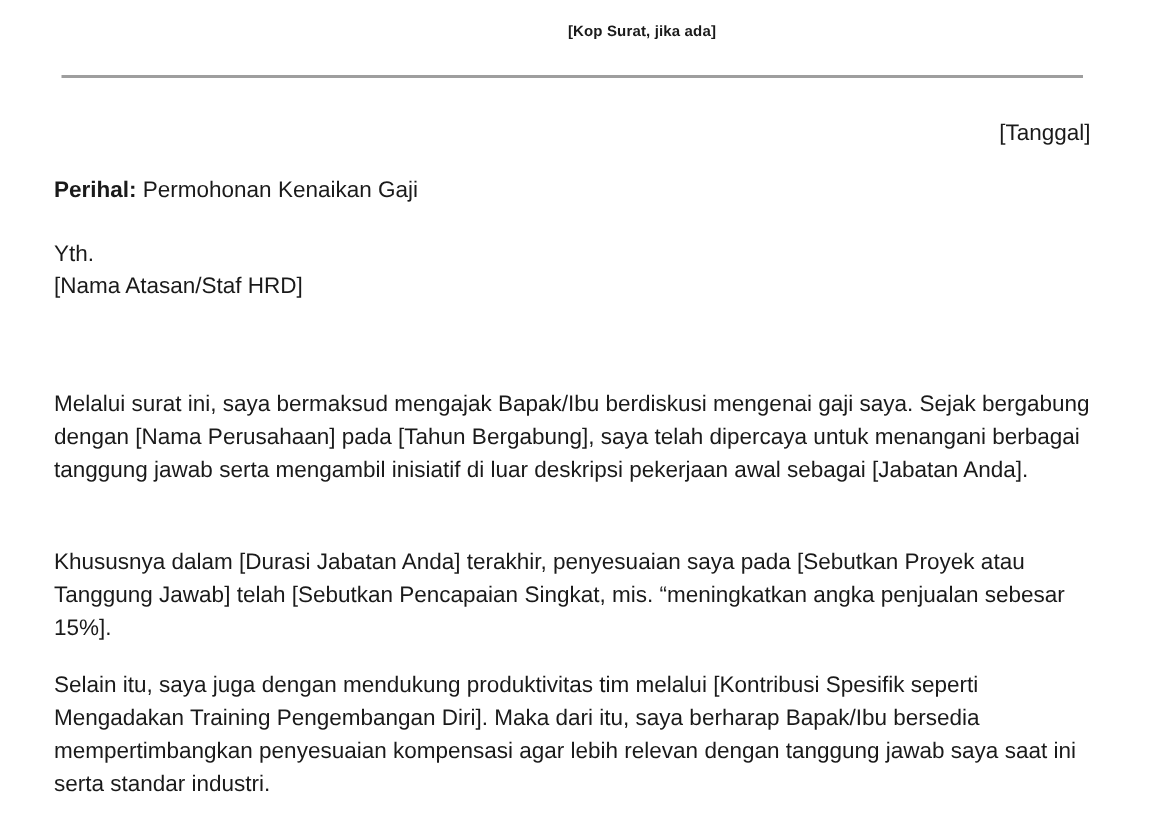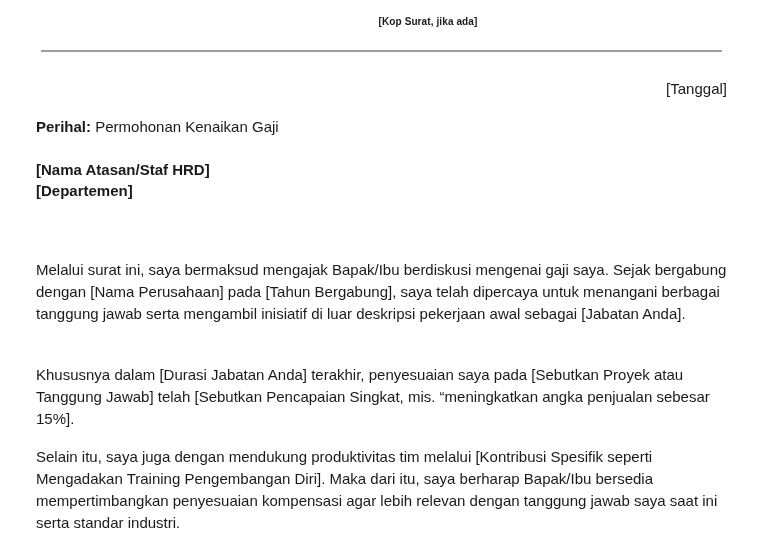--- a/index.html
+++ b/index.html
@@ -48,21 +48,21 @@
       font-size: 15px;
     }
     .subject b { font-weight: bold; }
     .recipient {
       position: absolute;
       left: 36px;
       top: 159px;
       font-size: 15px;
       line-height: 21px;
     }
-    .recipient .bold { font-weight: bold; }
+    .recipient .bold { font-weight: normal; }
     .para {
       position: absolute;
       left: 36px;
       width: 700px;
       font-size: 15px;
       line-height: 22px;
     }
     .para b { font-weight: normal; }
     #p1 { top: 259px; }
     #p2 { top: 364px; }
@@ -74,22 +74,22 @@
 <div>
   <div class="letterhead">[Kop Surat, jika ada]</div>
   <div class="divider"></div>
   <div class="date">[Tanggal]</div>
 
   <div class="subject">
     <b>Perihal:</b><span> Permohonan Kenaikan Gaji</span>
   </div>
 
   <div class="recipient">
+    <div>Yth.</div>
     <div class="bold">[Nama Atasan/Staf HRD]</div>
-    <div class="bold">[Departemen]</div>
   </div>
 
   <p class="para" id="p1" style="margin:0"><span>Melalui surat ini, saya bermaksud mengajak Bapak/Ibu berdiskusi mengenai gaji saya. Sejak bergabung dengan </span><b>[Nama Perusahaan]</b><span> pada </span><b>[Tahun Bergabung]</b><span>, saya telah dipercaya untuk menangani berbagai tanggung jawab serta mengambil inisiatif di luar deskripsi pekerjaan awal sebagai </span><b>[Jabatan Anda]</b><span>.</span></p>
 
   <p class="para" id="p2" style="margin:0"><span>Khususnya dalam </span><b>[Durasi Jabatan Anda]</b><span> terakhir, penyesuaian saya pada </span><b>[Sebutkan Proyek atau Tanggung Jawab]</b><span> telah </span><b>[Sebutkan Pencapaian Singkat, mis. “meningkatkan angka penjualan sebesar 15%]</b><span>.</span></p>
 
   <p class="para" id="p3" style="margin:0"><span>Selain itu, saya juga dengan mendukung produktivitas tim melalui </span><b>[Kontribusi Spesifik seperti Mengadakan Training Pengembangan Diri]</b><span>. Maka dari itu, saya berharap Bapak/Ibu bersedia mempertimbangkan penyesuaian kompensasi agar lebih relevan dengan tanggung jawab saya saat ini serta standar industri.</span></p>
 </div>
 
 </body></html>

